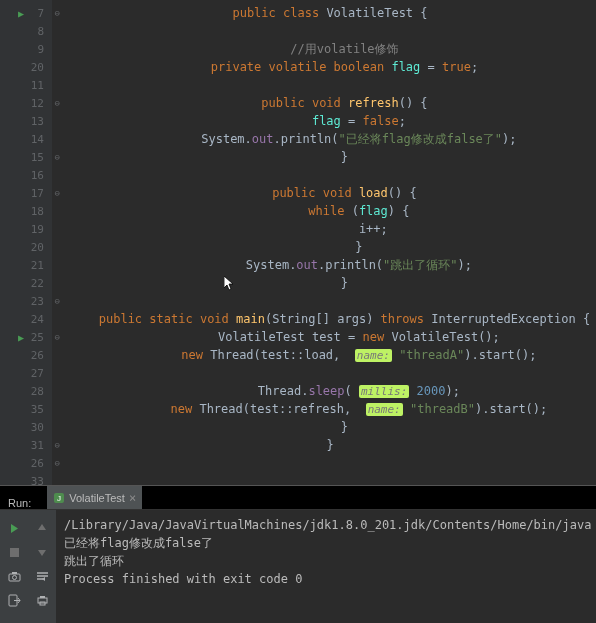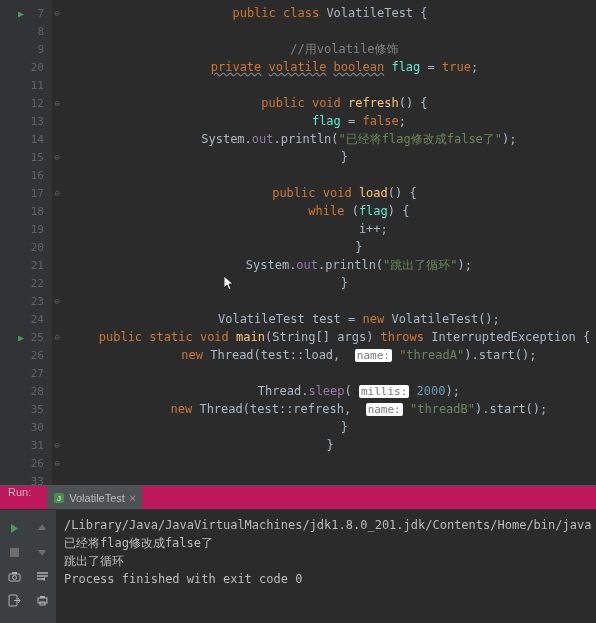--- a/index.html
+++ b/index.html
@@ -59,38 +59,38 @@
   white-space: pre;
   line-height: 18px;
 }
 .kw { color: #cc7832; }
 .method { color: #ffc66d; }
 .str { color: #6a8759; }
 .num { color: #6897bb; }
 .comment { color: #808080; }
 .field { color: #5eead4; }
 .static-field { color: #9876aa; }
-.param-hint { color: #787878; background: #ffffff; padding: 0 2px; border-radius: 2px; font-size: 11px; }
+.param-hint { color: #787878; background: #bef264; padding: 0 2px; border-radius: 2px; font-style: italic; font-size: 11px; }
 .class-decl { color: #a9b7c6; }
 .plain { color: #a9b7c6; }
-.underline { text-decoration: underline; text-decoration-style: wavy; text-decoration-color: #808080; }
+.underline { text-decoration-style: wavy; text-decoration-color: #808080; }
 .cursor-img {
   position: absolute;
   pointer-events: none;
 }
 .run-panel {
   border-top: 1px solid #555555;
   background: #2b2b2b;
   height: 138px;
 }
 .run-header {
-  background: #be185d;
+  background: #000000;
   height: 24px;
   display: flex;
-  align-items: flex-start;
+  align-items: flex-end;
   padding-left: 8px;
   border-bottom: 1px solid #323232;
 }
 .run-label {
   color: #bbbbbb;
   font-size: 11px;
   font-family: sans-serif;
   margin-right: 16px;
 }
 .run-tab {
@@ -254,22 +254,22 @@
     <div class="code-line">        <span class="plain">System</span><span class="plain">.</span><span class="static-field">out</span><span class="plain">.</span><span class="plain">println</span><span class="plain">(</span><span class="str">"已经将flag修改成false了"</span><span class="plain">)</span><span class="plain">;</span></div>
     <div class="code-line">    <span class="plain">}</span></div>
     <div class="code-line"></div>
     <div class="code-line">    <span class="kw">public</span> <span class="kw">void</span> <span class="method">load</span><span class="plain">(</span><span class="plain">)</span> <span class="plain">{</span></div>
     <div class="code-line">        <span class="kw">while</span> <span class="plain">(</span><span class="field">flag</span><span class="plain">)</span> <span class="plain">{</span></div>
     <div class="code-line">            <span class="plain">i++;</span></div>
     <div class="code-line">        <span class="plain">}</span></div>
     <div class="code-line">        <span class="plain">System</span><span class="plain">.</span><span class="static-field">out</span><span class="plain">.</span><span class="plain">println</span><span class="plain">(</span><span class="str">"跳出了循环"</span><span class="plain">)</span><span class="plain">;</span></div>
     <div class="code-line">    <span class="plain">}</span></div>
     <div class="code-line"></div>
+    <div class="code-line">    <span class="kw">public</span> <span class="kw">static</span> <span class="kw">void</span> <span class="method">main</span><span class="plain">(</span><span class="plain">String[]</span> <span class="plain">args</span><span class="plain">)</span> <span class="kw">throws</span> <span class="plain">InterruptedException</span> <span class="plain">{</span></div>
     <div class="code-line">        <span class="plain">VolatileTest</span> <span class="plain">test</span><span class="plain"> = </span><span class="kw">new</span> <span class="plain">VolatileTest</span><span class="plain">(</span><span class="plain">)</span><span class="plain">;</span></div>
-    <div class="code-line">    <span class="kw">public</span> <span class="kw">static</span> <span class="kw">void</span> <span class="method">main</span><span class="plain">(</span><span class="plain">String[]</span> <span class="plain">args</span><span class="plain">)</span> <span class="kw">throws</span> <span class="plain">InterruptedException</span> <span class="plain">{</span></div>
     <div class="code-line">        <span class="kw">new</span> <span class="plain">Thread</span><span class="plain">(</span><span class="plain">test</span><span class="plain">::</span><span class="plain">load</span><span class="plain">,  </span><span class="param-hint">name:</span> <span class="str">"threadA"</span><span class="plain">)</span><span class="plain">.</span><span class="plain">start</span><span class="plain">(</span><span class="plain">)</span><span class="plain">;</span></div>
     <div class="code-line"></div>
     <div class="code-line">        <span class="plain">Thread</span><span class="plain">.</span><span class="static-field">sleep</span><span class="plain">(</span> <span class="param-hint">millis:</span> <span class="num">2000</span><span class="plain">)</span><span class="plain">;</span></div>
     <div class="code-line">        <span class="kw">new</span> <span class="plain">Thread</span><span class="plain">(</span><span class="plain">test</span><span class="plain">::</span><span class="plain">refresh</span><span class="plain">,  </span><span class="param-hint">name:</span> <span class="str">"threadB"</span><span class="plain">)</span><span class="plain">.</span><span class="plain">start</span><span class="plain">(</span><span class="plain">)</span><span class="plain">;</span></div>
     <div class="code-line">    <span class="plain">}</span></div>
     <div class="code-line"><span class="plain">}</span></div>
     <div class="code-line"></div>
 
     <svg class="cursor-img" style="left:172px;top:276px" width="16" height="16" viewBox="0 0 16 16">
         <path d="M0 0 L0 12 L3 9 L5 14 L7 13 L5 8 L9 8 Z" fill="white" stroke="black" stroke-width="0.8"></path>

